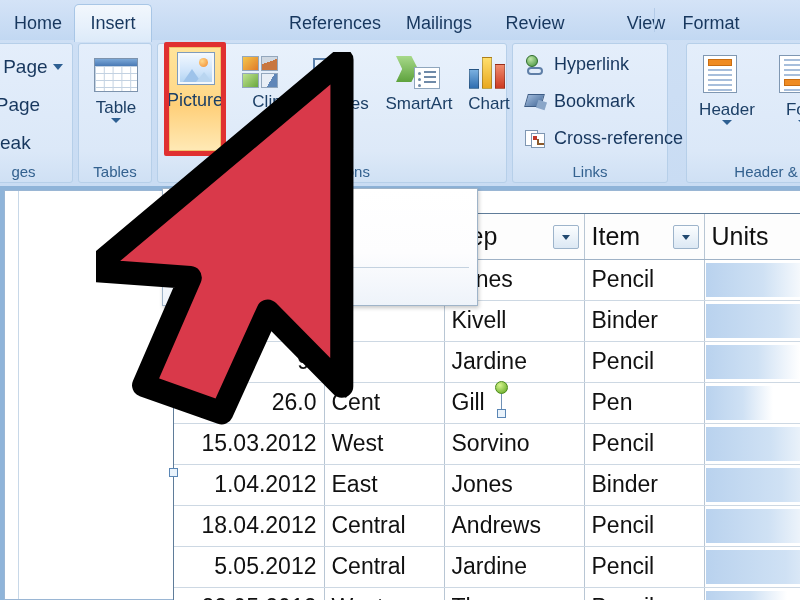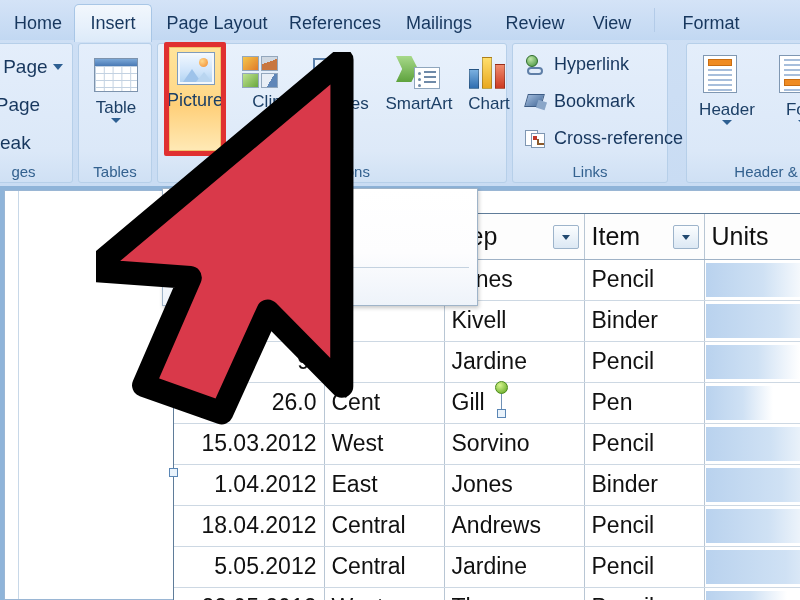--- a/index.html
+++ b/index.html
@@ -250,25 +250,24 @@
      pointer-events:none; }
 </style>
 </head>
 <body>
 
 <div id="ribbon">
 
   <div id="tabstrip">
     <div class="tab" style="left:6px;width:64px;">Home</div>
     <div class="tab active" style="left:74px;width:78px;">Insert</div>
-    <div class="tab" style="left:158px;width:118px;">Page Layout</div>
     <div class="tab" style="left:284px;width:102px;">References</div>
     <div class="tab" style="left:396px;width:86px;">Mailings</div>
     <div class="tab" style="left:496px;width:78px;">Review</div>
-    <div class="tab" style="left:584px;width:56px;">View</div>
+    <div class="tab" style="left:618px;width:56px;">View</div>
     <div class="tabsep" style="left:654px;"></div>
     <div class="tab" style="left:668px;width:86px;">Format</div>
   </div>
 
   <div id="groups">
 
     <div class="group" style="left:-82px;width:155px;">
       <div class="smallbtn" style="left:62px;top:12px;">
         <span>er Page</span>
         <span class="caret2"></span>

